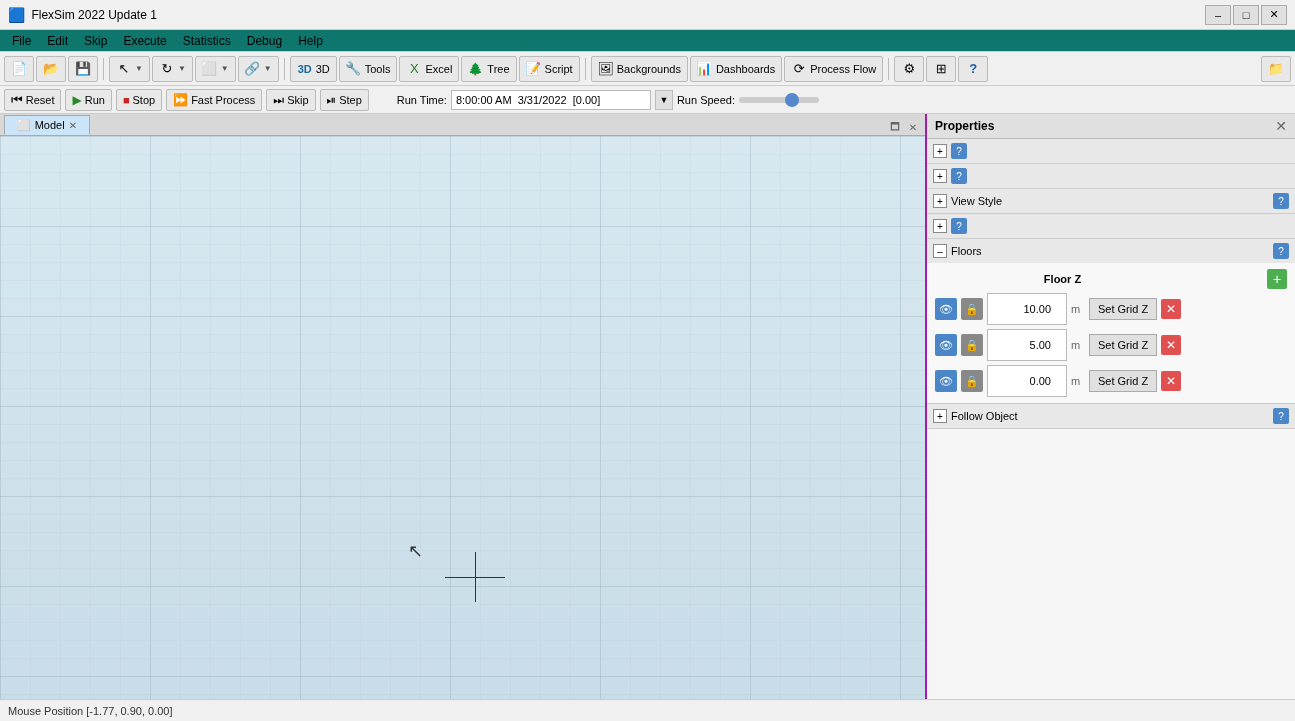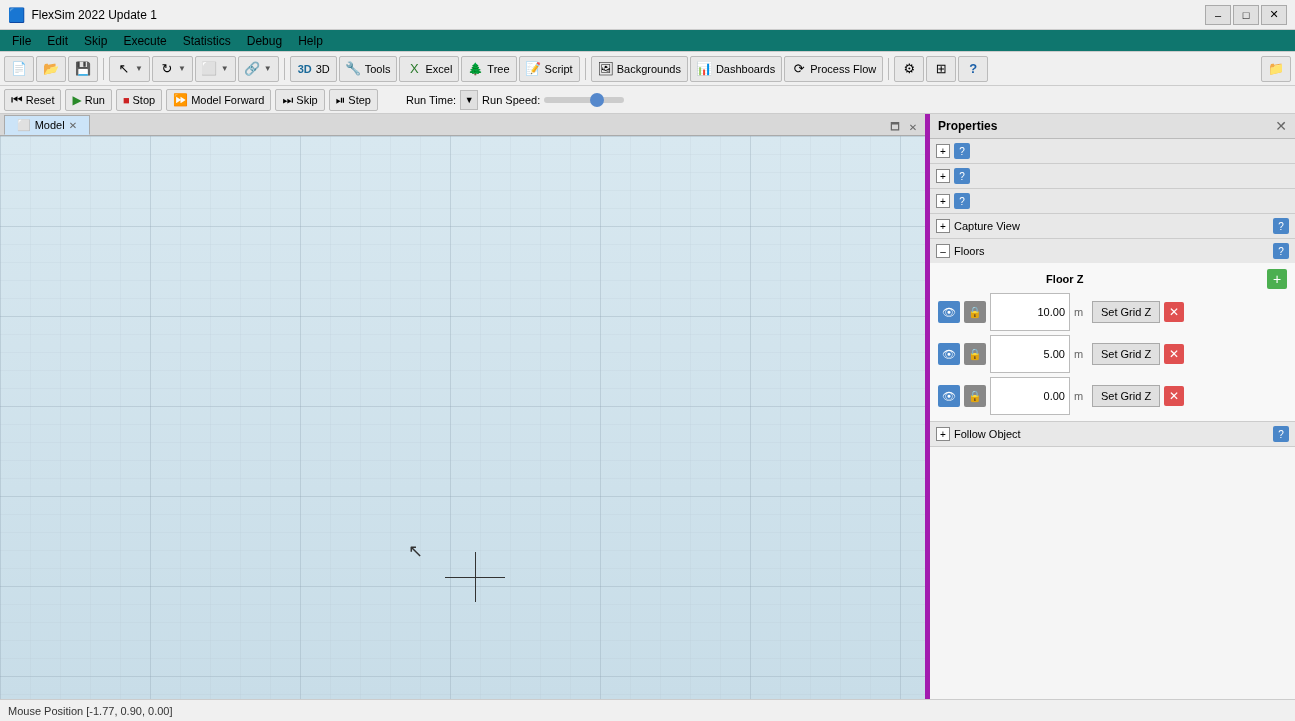--- a/index.html
+++ b/index.html
@@ -46,42 +46,42 @@
     
     #viewport { flex: 1; background: linear-gradient(180deg, #d8e8f0 0%, #c8dde8 100%); position: relative; overflow: hidden; cursor: crosshair; }
 
     
     #grid-canvas { position: absolute; top: 0; left: 0; width: 100%; height: 100%; }
 
     
     .crosshair { position: absolute; pointer-events: none; }
 
     
-    #properties-panel { width: 370px; background: #f5f5f5; border-left: 5px solid #a21caf; display: flex; flex-direction: column; }
+    #properties-panel { width: 370px; background: #f5f5f5; border-left: 2px solid #a21caf; display: flex; flex-direction: column; }
     #props-header { display: flex; align-items: center; justify-content: space-between; padding: 4px 8px; background: #e0e0e0; border-bottom: 1px solid #bbb; }
     #props-title { font-size: 12px; font-weight: bold; }
     #props-close { cursor: pointer; font-size: 14px; color: #666; }
 
     .prop-section { border-bottom: 1px solid #ccc; }
     .prop-section-header { display: flex; align-items: center; padding: 4px 6px; background: #e8e8e8; cursor: pointer; font-size: 11px; gap: 4px; }
     .prop-expand { width: 14px; height: 14px; border: 1px solid #888; background: #fff; display: flex; align-items: center; justify-content: center; font-size: 10px; cursor: pointer; }
     .prop-section-label { flex: 1; font-size: 11px; }
     .prop-help { width: 16px; height: 16px; background: #4a86c8; color: white; display: flex; align-items: center; justify-content: center; font-size: 10px; border-radius: 2px; cursor: pointer; }
 
     
     #floors-section { border-bottom: 1px solid #ccc; }
     #floors-header { display: flex; align-items: center; padding: 4px 6px; background: #e8e8e8; cursor: pointer; font-size: 11px; gap: 4px; }
     #floors-content { padding: 4px; background: #f8f8f8; }
     .floor-row-header { display: flex; align-items: center; padding: 2px 4px; gap: 20px; }
     .floor-label { flex: 1; text-align: center; font-size: 11px; font-weight: bold; }
     .floor-add-btn { width: 20px; height: 20px; background: #4caf50; color: white; display: flex; align-items: center; justify-content: center; font-size: 14px; cursor: pointer; border-radius: 2px; margin-left: auto; }
     .floor-row { display: flex; align-items: center; gap: 4px; padding: 2px 4px; }
     .floor-eye { width: 22px; height: 22px; background: #4a86c8; color: white; display: flex; align-items: center; justify-content: center; font-size: 11px; cursor: pointer; border-radius: 2px; }
     .floor-lock { width: 22px; height: 22px; background: #888; color: white; display: flex; align-items: center; justify-content: center; font-size: 11px; cursor: pointer; border-radius: 2px; }
-    .floor-input { width: 80px; height: 38px; border: 1px solid #bbb; padding: 0 4px; font-size: 11px; text-align: right; }
+    .floor-input { width: 80px; height: 32px; border: 1px solid #bbb; padding: 0 15px; font-size: 11px; text-align: right; }
     .floor-unit { font-size: 11px; color: #666; width: 14px; }
     .floor-set-btn { padding: 2px 8px; background: #e0e0e0; border: 1px solid #aaa; font-size: 11px; cursor: pointer; height: 22px; }
     .floor-del { width: 20px; height: 20px; background: #e05050; color: white; display: flex; align-items: center; justify-content: center; font-size: 12px; cursor: pointer; border-radius: 2px; }
 
     
     #status-bar { background: #f0f0f0; height: 22px; display: flex; align-items: center; padding: 0 8px; border-top: 1px solid #ccc; font-size: 11px; color: #333; }
 
     
     .icon-3d { font-size: 11px; font-weight: bold; color: #1a6a9a; }
     .icon-tree { color: #2a8a2a; font-size: 12px; }
@@ -217,32 +217,33 @@
   <div class="pb-btn">
     <span style="color:#2a8a2a; font-size:12px;">▶</span>
     <span>Run</span>
   </div>
   <div class="pb-btn stop-btn">
     <span style="color:#cc2222; font-size:11px;">■</span>
     <span>Stop</span>
   </div>
   <div class="pb-btn">
     <span style="font-size:12px;">⏩</span>
-    <span>Model Forward</span>
+    <span>Fast Process</span>
   </div>
   <div class="pb-btn">
     <span style="font-size:12px;">⏭</span>
     <span>Skip</span>
   </div>
   <div class="pb-btn">
     <span style="font-size:12px;">⏯</span>
     <span>Step</span>
   </div>
 
   <span class="run-time-label">Run Time:</span>
+  <input type="text" class="run-time-input" value="8:00:00 AM  3/31/2022  [0.00]" style="">
   <div class="run-time-dropdown">▼</div>
 
   <span class="run-speed-label">Run Speed:</span>
   <input type="range" class="speed-slider" min="0" max="100" value="70" style="">
 </div>
 
 <div id="main-area">
 
   <div id="model-area">
 
@@ -297,28 +298,28 @@
     <div class="prop-section">
       <div class="prop-section-header">
         <div class="prop-expand">+</div>
         <div class="prop-help">?</div>
       </div>
     </div>
 
     <div class="prop-section">
       <div class="prop-section-header">
         <div class="prop-expand">+</div>
-        <div class="prop-help">?</div>
-      </div>
-    </div>
-
-    <div class="prop-section">
-      <div class="prop-section-header">
-        <div class="prop-expand">+</div>
-        <span class="prop-section-label">Capture View</span>
+        <span class="prop-section-label">View Style</span>
+        <div class="prop-help">?</div>
+      </div>
+    </div>
+
+    <div class="prop-section">
+      <div class="prop-section-header">
+        <div class="prop-expand">+</div>
         <div class="prop-help">?</div>
       </div>
     </div>
 
     <div id="floors-section">
       <div id="floors-header">
         <div class="prop-expand">–</div>
         <span class="prop-section-label">Floors</span>
         <div class="prop-help">?</div>
       </div>

